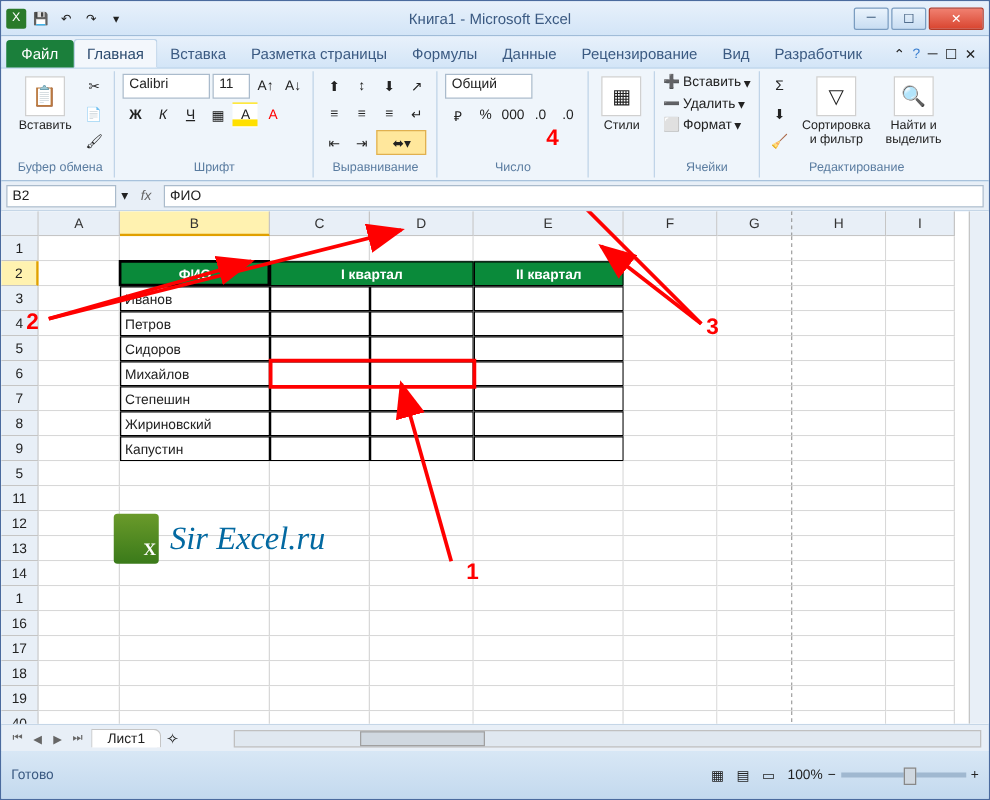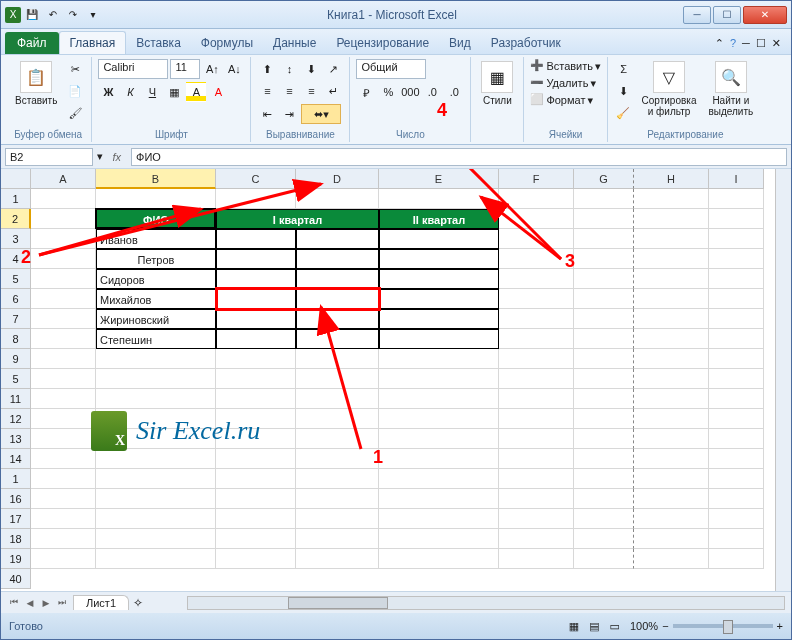--- a/index.html
+++ b/index.html
@@ -60,21 +60,21 @@
 .logo{position:absolute;left:90px;top:242px;width:260px;height:70px}
 .logo-ic{width:36px;height:40px;background:linear-gradient(#6a9a2a,#3a7a1a);border-radius:3px;display:inline-block;vertical-align:middle;position:relative}
 .logo-ic::after{content:"X";position:absolute;right:2px;bottom:2px;font-size:14px;font-weight:bold;color:#fff;font-family:serif}
 .logo-txt{font-family:cursive;font-size:26px;font-style:italic;color:#0369a1;display:inline-block;vertical-align:middle;margin-left:6px}
 .sheet-tabs{height:22px;background:#e8eff7;display:flex;align-items:center;border-top:1px solid #c5d6e7;padding:0 6px;gap:4px}
 .sheet-nav{display:flex;gap:2px}
 .sheet-nav span{width:14px;height:14px;font-size:9px;display:flex;align-items:center;justify-content:center;cursor:pointer;color:#666}
 .sh-tab{background:#fff;border:1px solid #c5c5c5;border-bottom:none;padding:1px 12px;font-size:11px;border-radius:0 6px 0 0}
 .hsb{flex:1;margin-left:40px;height:14px;background:#e0e8f0;border:1px solid #c0c0c0;position:relative}
 .hsb-thumb{position:absolute;left:100px;width:100px;height:12px;background:#d0d8e0;border:1px solid #a0a0a0}
-.statusbar{height:26px;background:linear-gradient(#d8e7f5,#c3d9ee);display:flex;align-items:center;padding:0 8px;gap:10px}
+.statusbar{height:38px;background:linear-gradient(#d8e7f5,#c3d9ee);display:flex;align-items:center;padding:0 8px;gap:10px}
 .statusbar .status{flex:1;font-size:11px;color:#3b5a82}
 .zoom{display:flex;align-items:center;gap:4px}
 .zoom-slider{width:100px;height:4px;background:#a0b8d0;position:relative}
 .zoom-slider::after{content:"";position:absolute;left:50%;top:-4px;width:8px;height:12px;background:#d0d8e0;border:1px solid #888}
 .vscroll{position:absolute;right:0;top:0;bottom:0;width:16px;background:#e8eff7;border-left:1px solid #c5c5c5}
 svg{overflow:visible}
 </style>
 </head>
 <body>
 
@@ -93,20 +93,21 @@
       <div class="win-btn">─</div>
       <div class="win-btn">☐</div>
       <div class="win-btn close">✕</div>
     </div>
   </div>
 
   <div class="ribbon-bar">
     <div class="file-tab">Файл</div>
     <div class="ribbon-tab active">Главная</div>
     <div class="ribbon-tab">Вставка</div>
+    <div class="ribbon-tab">Разметка страницы</div>
     <div class="ribbon-tab">Формулы</div>
     <div class="ribbon-tab">Данные</div>
     <div class="ribbon-tab">Рецензирование</div>
     <div class="ribbon-tab">Вид</div>
     <div class="ribbon-tab">Разработчик</div>
     <div class="mini-tools">
       <span>⌃</span>
       <span style="color:#3b7fd0">?</span>
       <span>─</span>
       <span>☐</span>
@@ -297,21 +298,21 @@
             <div class="cell" style="width: 80px; border-width: 1px; border-style: solid; border-color: rgb(0, 0, 0);"></div>
             <div class="cell" style="width: 83px; border-width: 1px; border-style: solid; border-color: rgb(0, 0, 0);"></div>
             <div class="cell" style="width: 120px; border-width: 1px 1.5px 1px 1px; border-style: solid; border-color: rgb(0, 0, 0);"></div>
             <div class="cell" style="width: 75px;"></div>
             <div class="cell bh" style="width: 60px;"></div>
             <div class="cell" style="width: 75px;"></div>
             <div class="cell" style="width: 55px;"></div>
           </div>
           <div class="cell-row-div">
             <div class="cell" style="width: 65px;"></div>
-            <div class="cell" style="width: 120px; border-width: 1px 1px 1px 1.5px; border-style: solid; border-color: rgb(0, 0, 0); text-align: center;">Петров</div>
+            <div class="cell" style="width: 120px; border-width: 1px 1px 1px 1.5px; border-style: solid; border-color: rgb(0, 0, 0);">Петров</div>
             <div class="cell" style="width: 80px; border-width: 1px; border-style: solid; border-color: rgb(0, 0, 0);"></div>
             <div class="cell" style="width: 83px; border-width: 1px; border-style: solid; border-color: rgb(0, 0, 0);"></div>
             <div class="cell" style="width: 120px; border-width: 1px 1.5px 1px 1px; border-style: solid; border-color: rgb(0, 0, 0);"></div>
             <div class="cell" style="width: 75px;"></div>
             <div class="cell bh" style="width: 60px;"></div>
             <div class="cell" style="width: 75px;"></div>
             <div class="cell" style="width: 55px;"></div>
           </div>
           <div class="cell-row-div">
             <div class="cell" style="width: 65px;"></div>
@@ -330,35 +331,46 @@
             <div class="cell" style="width: 80px; border-width: 1px; border-style: solid; border-color: rgb(0, 0, 0);"></div>
             <div class="cell" style="width: 83px; border-width: 1px; border-style: solid; border-color: rgb(0, 0, 0);"></div>
             <div class="cell" style="width: 120px; border-width: 1px 1.5px 1px 1px; border-style: solid; border-color: rgb(0, 0, 0);"></div>
             <div class="cell" style="width: 75px;"></div>
             <div class="cell bh" style="width: 60px;"></div>
             <div class="cell" style="width: 75px;"></div>
             <div class="cell" style="width: 55px;"></div>
           </div>
           <div class="cell-row-div">
             <div class="cell" style="width: 65px;"></div>
+            <div class="cell" style="width: 120px; border-width: 1px 1px 1px 1.5px; border-style: solid; border-color: rgb(0, 0, 0);">Степешин</div>
+            <div class="cell" style="width: 80px; border-width: 1px; border-style: solid; border-color: rgb(0, 0, 0);"></div>
+            <div class="cell" style="width: 83px; border-width: 1px; border-style: solid; border-color: rgb(0, 0, 0);"></div>
+            <div class="cell" style="width: 120px; border-width: 1px 1.5px 1px 1px; border-style: solid; border-color: rgb(0, 0, 0);"></div>
+            <div class="cell" style="width: 75px;"></div>
+            <div class="cell bh" style="width: 60px;"></div>
+            <div class="cell" style="width: 75px;"></div>
+            <div class="cell" style="width: 55px;"></div>
+          </div>
+          <div class="cell-row-div">
+            <div class="cell" style="width: 65px;"></div>
             <div class="cell" style="width: 120px; border-width: 1px 1px 1px 1.5px; border-style: solid; border-color: rgb(0, 0, 0);">Жириновский</div>
             <div class="cell" style="width: 80px; border-width: 1px; border-style: solid; border-color: rgb(0, 0, 0);"></div>
             <div class="cell" style="width: 83px; border-width: 1px; border-style: solid; border-color: rgb(0, 0, 0);"></div>
             <div class="cell" style="width: 120px; border-width: 1px 1.5px 1px 1px; border-style: solid; border-color: rgb(0, 0, 0);"></div>
             <div class="cell" style="width: 75px;"></div>
             <div class="cell bh" style="width: 60px;"></div>
             <div class="cell" style="width: 75px;"></div>
             <div class="cell" style="width: 55px;"></div>
           </div>
           <div class="cell-row-div">
             <div class="cell" style="width: 65px;"></div>
-            <div class="cell" style="width: 120px; border-width: 1px 1px 1px 1.5px; border-style: solid; border-color: rgb(0, 0, 0);">Степешин</div>
-            <div class="cell" style="width: 80px; border-width: 1px; border-style: solid; border-color: rgb(0, 0, 0);"></div>
-            <div class="cell" style="width: 83px; border-width: 1px; border-style: solid; border-color: rgb(0, 0, 0);"></div>
-            <div class="cell" style="width: 120px; border-width: 1px 1.5px 1px 1px; border-style: solid; border-color: rgb(0, 0, 0);"></div>
+            <div class="cell" style="width: 120px; border-width: 1px 1px 1.5px 1.5px; border-style: solid; border-color: rgb(0, 0, 0);">Капустин</div>
+            <div class="cell" style="width: 80px; border-width: 1px 1px 1.5px; border-style: solid; border-color: rgb(0, 0, 0);"></div>
+            <div class="cell" style="width: 83px; border-width: 1px 1px 1.5px; border-style: solid; border-color: rgb(0, 0, 0);"></div>
+            <div class="cell" style="width: 120px; border-width: 1px 1.5px 1.5px 1px; border-style: solid; border-color: rgb(0, 0, 0);"></div>
             <div class="cell" style="width: 75px;"></div>
             <div class="cell bh" style="width: 60px;"></div>
             <div class="cell" style="width: 75px;"></div>
             <div class="cell" style="width: 55px;"></div>
           </div>
           <div class="cell-row-div">
             <div class="cell" style="width: 65px;"></div>
             <div class="cell" style="width: 120px;"></div>
             <div class="cell" style="width: 80px;"></div>
             <div class="cell" style="width: 83px;"></div>

